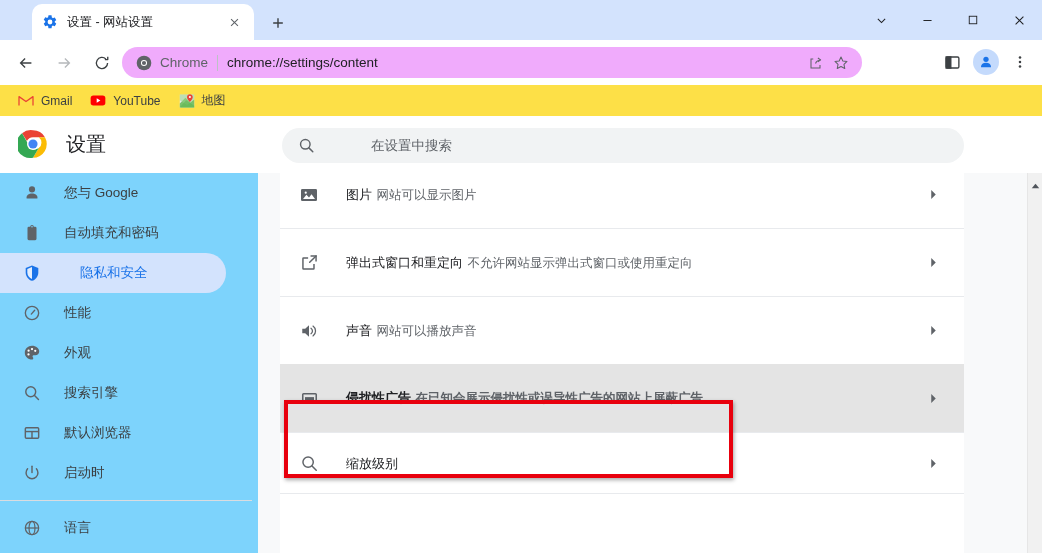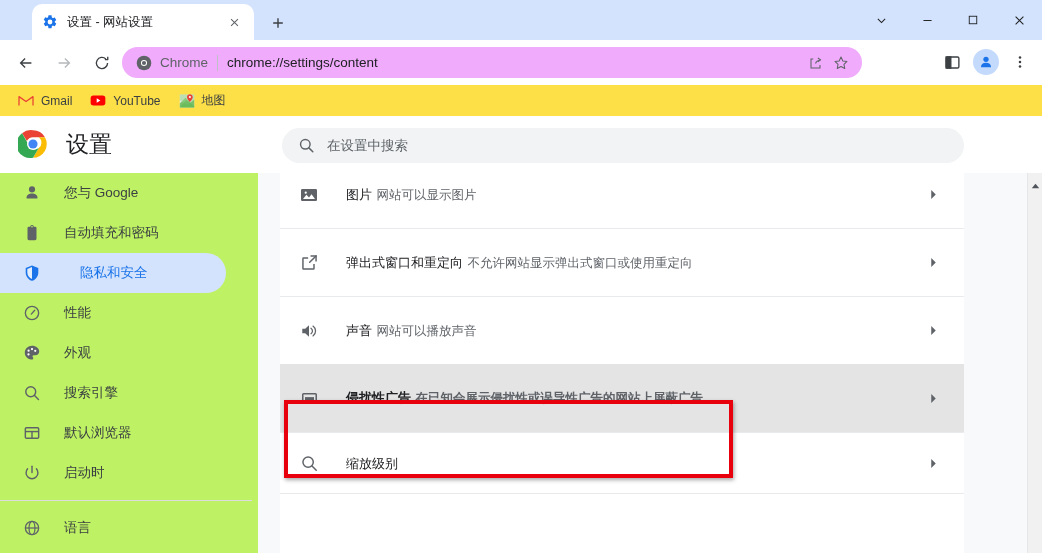--- a/index.html
+++ b/index.html
@@ -99,38 +99,39 @@
   .settings-header {
     position:absolute; left:0; top:116px; width:1042px; height:57px;
     background:#ffffff; display:flex; align-items:center;
     border-bottom:1px solid #ffffff;
   }
   .chrome-logo {
     position:absolute; left:18px; top:13px; width:30px; height:30px;
   }
   .settings-title {
     position:absolute; left:66px; top:13px;
-    font-size:23px; color:#202124; line-height:30px;
+    font-size:20px; color:#202124; line-height:30px;
   }
   .searchbox {
     position:absolute; left:282px; top:128px; width:682px; height:35px;
     background:#f1f3f4; border-radius:18px; display:flex; align-items:center;
     padding:0 16px;
+    gap:44px;
   }
   .search-icon { width:17px; height:17px; flex:0 0 17px; margin-right:12px; color:#5f6368; }
   .search-input {
     border:none; outline:none; background:transparent; flex:1;
     font-family:inherit; font-size:13.5px; color:#202124;
   }
   .search-input::placeholder { color:#5f6368; }
 
   
   .sidebar {
     position:absolute; left:0; top:173px; width:258px; height:380px;
-    background:#bef264; overflow:hidden;
+    background:#7dd3fc; overflow:hidden;
   }
   .nav-item {
     position:relative; height:40px; display:flex; align-items:center;
     margin-right:32px; border-radius:0 20px 20px 0; padding-left:22px;
   }
   .nav-item.active { background:#d3e3fd; }
   .nav-ico {
     width:20px; height:20px; flex:0 0 20px; margin-right:22px;
     display:flex; align-items:center; justify-content:center; color:#5f6368;
   }

